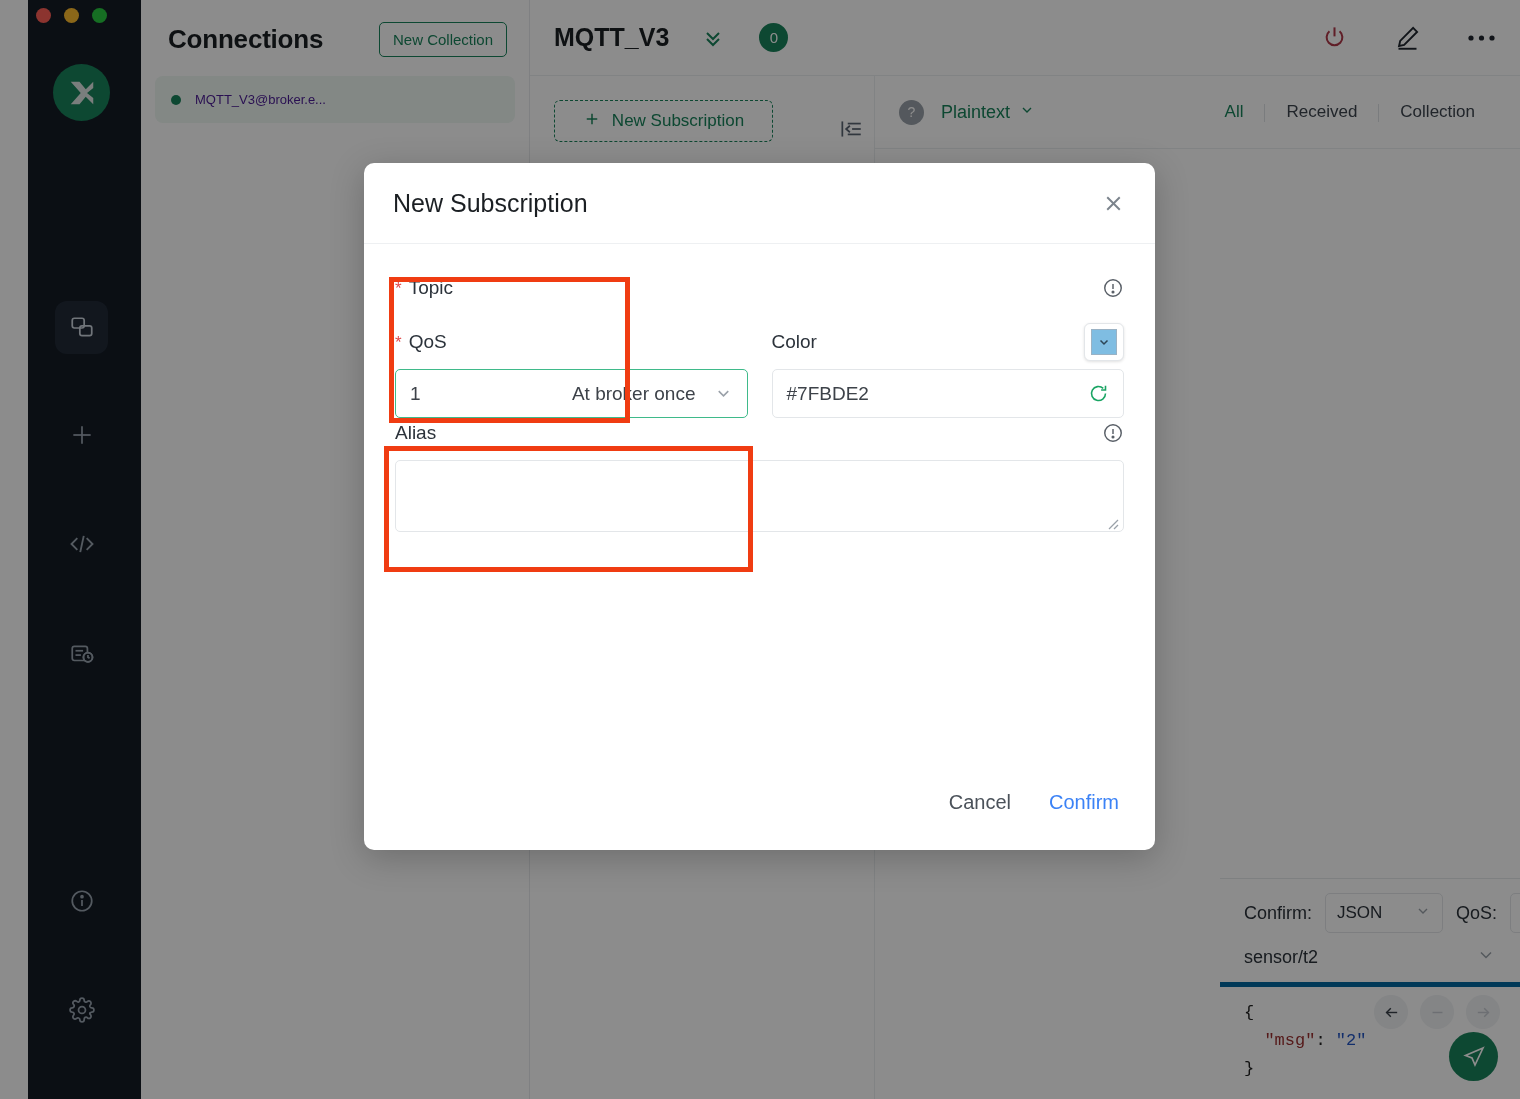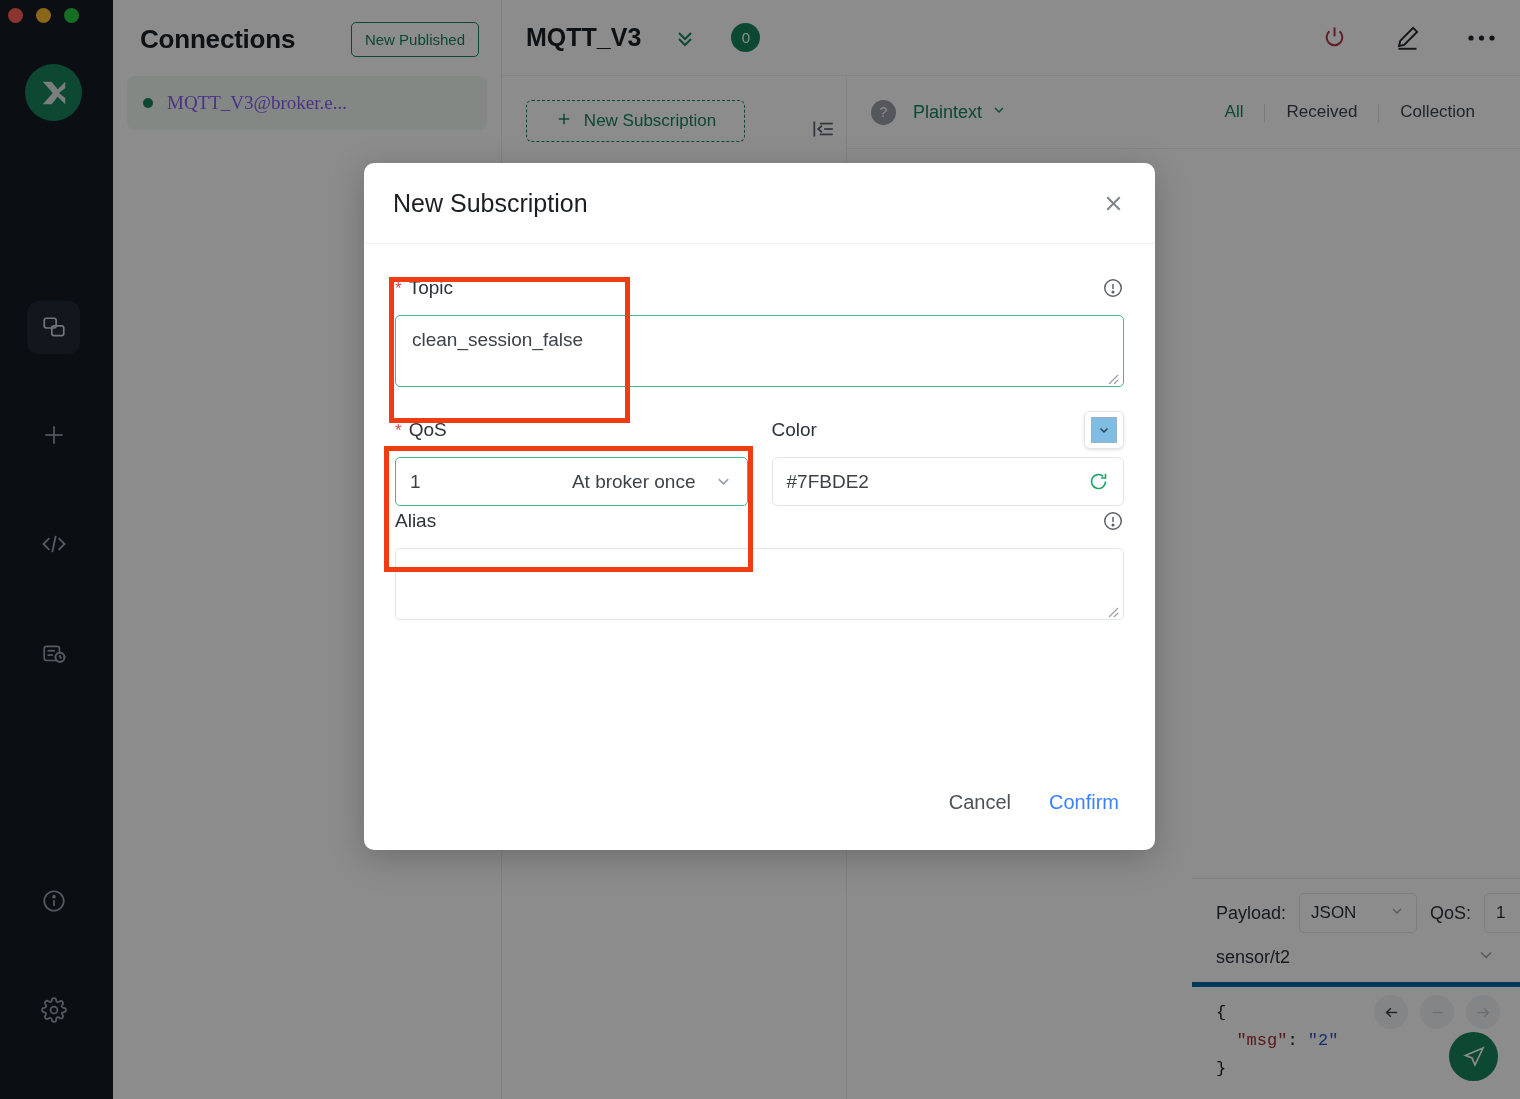--- a/index.html
+++ b/index.html
@@ -4,21 +4,21 @@
 <style>
   * { box-sizing: border-box; margin: 0; padding: 0; }
   html, body {
     width: 1520px; height: 1099px;
     font-family: "Liberation Sans", sans-serif;
     overflow: hidden; background: #ffffff;
   }
   #app { position: relative; width: 1520px; height: 1099px; }
 
   
-  .bg-layer { position: absolute; inset: 0; }
+  .bg-layer { position: absolute; inset: 0; margin-left: 28px; }
   .dim { position: absolute; inset: 0; background: rgba(0,0,0,0.45); z-index: 50; }
 
   
   .rail {
     position: absolute; left: 0; top: 0; width: 113px; height: 1099px;
     background: #141c26;
     display: flex; flex-direction: column; align-items: center;
   }
   .traffic { position: absolute; left: 8px; top: 8px; display: flex; gap: 13px; }
   .dot { width: 15px; height: 15px; border-radius: 50%; }
@@ -50,21 +50,21 @@
   .new-collection {
     border: 1px solid #19835b; color: #19835b; background: transparent;
     border-radius: 5px; padding: 8px 13px; font-size: 15px; cursor: pointer;
     font-family: "Liberation Sans", sans-serif;
   }
   .conn-item {
     margin: 19px 14px 0 14px; padding: 16px 16px; border-radius: 8px;
     background: #eef7f2; display: flex; align-items: center; gap: 14px;
   }
   .conn-bullet { width: 10px; height: 10px; border-radius: 50%; background: #19835b; flex: none; }
-  .conn-label { font-size: 19px; color: #8b5cf6; white-space: nowrap; font-family: Liberation Serif, serif; }
+  .conn-label { font-size: 13px; color: #4c1d95; white-space: nowrap; }
 
   
   .main { position: absolute; left: 502px; top: 0; right: 0; height: 1099px; background: #fff; }
   .main-head {
     height: 76px; display: flex; align-items: center; padding: 0 24px 0 24px;
     border-bottom: 1px solid #eceef0;
     gap: 20px;
   }
   .mh-title { font-size: 25px; font-weight: bold; color: #1b1f23; }
   .mh-chev { color: #19835b; margin-left: 12px; display: flex; }
@@ -265,21 +265,21 @@
         <svg width="26" height="26" viewBox="0 0 24 24" fill="none" stroke="currentColor" stroke-width="1.6">
           <circle cx="12" cy="12" r="3.2"></circle>
           <path d="M19.4 14.4a1.7 1.7 0 0 0 .34 1.88l.06.06a2 2 0 1 1-2.84 2.84l-.06-.06a1.7 1.7 0 0 0-1.88-.34 1.7 1.7 0 0 0-1 1.56V21a2 2 0 0 1-4 0v-.1a1.7 1.7 0 0 0-1.1-1.56 1.7 1.7 0 0 0-1.88.34l-.06.06a2 2 0 1 1-2.84-2.84l.06-.06a1.7 1.7 0 0 0 .34-1.88 1.7 1.7 0 0 0-1.56-1H3a2 2 0 0 1 0-4h.1a1.7 1.7 0 0 0 1.56-1.1 1.7 1.7 0 0 0-.34-1.88l-.06-.06a2 2 0 1 1 2.84-2.84l.06.06a1.7 1.7 0 0 0 1.88.34H9a1.7 1.7 0 0 0 1-1.56V3a2 2 0 0 1 4 0v.1a1.7 1.7 0 0 0 1 1.56 1.7 1.7 0 0 0 1.88-.34l.06-.06a2 2 0 1 1 2.84 2.84l-.06.06a1.7 1.7 0 0 0-.34 1.88V9a1.7 1.7 0 0 0 1.56 1H21a2 2 0 0 1 0 4h-.1a1.7 1.7 0 0 0-1.5 1.4z"></path>
         </svg>
       </div>
     </div>
 
     <div class="conn-panel">
       <div class="conn-head">
         <div class="conn-title">Connections</div>
-        <button class="new-collection">New Published</button>
+        <button class="new-collection">New Collection</button>
       </div>
       <div class="conn-item">
         <span class="conn-bullet"></span>
         <span class="conn-label">MQTT_V3@broker.e...</span>
       </div>
     </div>
 
     <div class="main">
       <div class="main-head">
         <div class="mh-title">MQTT_V3</div>
@@ -348,21 +348,21 @@
             <span class="on">All</span>
             <span class="sep"></span>
             <span>Received</span>
             <span class="sep"></span>
             <span>Collection</span>
           </span>
         </div>
 
         <div class="composer">
           <div class="comp-row1">
-            <span class="comp-label">Payload:</span>
+            <span class="comp-label">Confirm:</span>
             <span class="comp-select">
               <span>JSON</span>
               <span>
                 <svg width="16" height="16" viewBox="0 0 24 24" fill="none" stroke="#9aa1a9" stroke-width="2">
                     <polyline points="6,9 12,15 18,9"></polyline>
                   </svg>
               </span>
             </span>
             <span class="comp-label">QoS:</span>
             <span class="comp-select small">
@@ -432,29 +432,20 @@
         <span class="req">*</span>
         <span>Topic</span>
         <span class="lbl-info">
           <svg width="22" height="22" viewBox="0 0 24 24" fill="none" stroke="currentColor" stroke-width="1.6">
             <circle cx="12" cy="12" r="9"></circle>
               <line x1="12" y1="7.5" x2="12" y2="13"></line>
               <circle cx="12" cy="16.3" r="0.9" fill="currentColor"></circle>
           </svg>
         </span>
       </div>
-      <div class="ta-wrap">
-        <textarea class="ta" placeholder="" style="">clean_session_false</textarea>
-        <span class="grip">
-          <svg width="14" height="14" viewBox="0 0 14 14" stroke="currentColor" stroke-width="1.2">
-              <line x1="13" y1="4" x2="4" y2="13"></line>
-              <line x1="13" y1="9" x2="9" y2="13"></line>
-            </svg>
-        </span>
-      </div>
 
       <div class="row2">
         <div class="col">
           <div class="field-label">
             <span class="req">*</span>
             <span>QoS</span>
           </div>
           <div class="select-box">
             <span class="sel-val">1</span>
             <span class="sel-text">At broker once</span>

